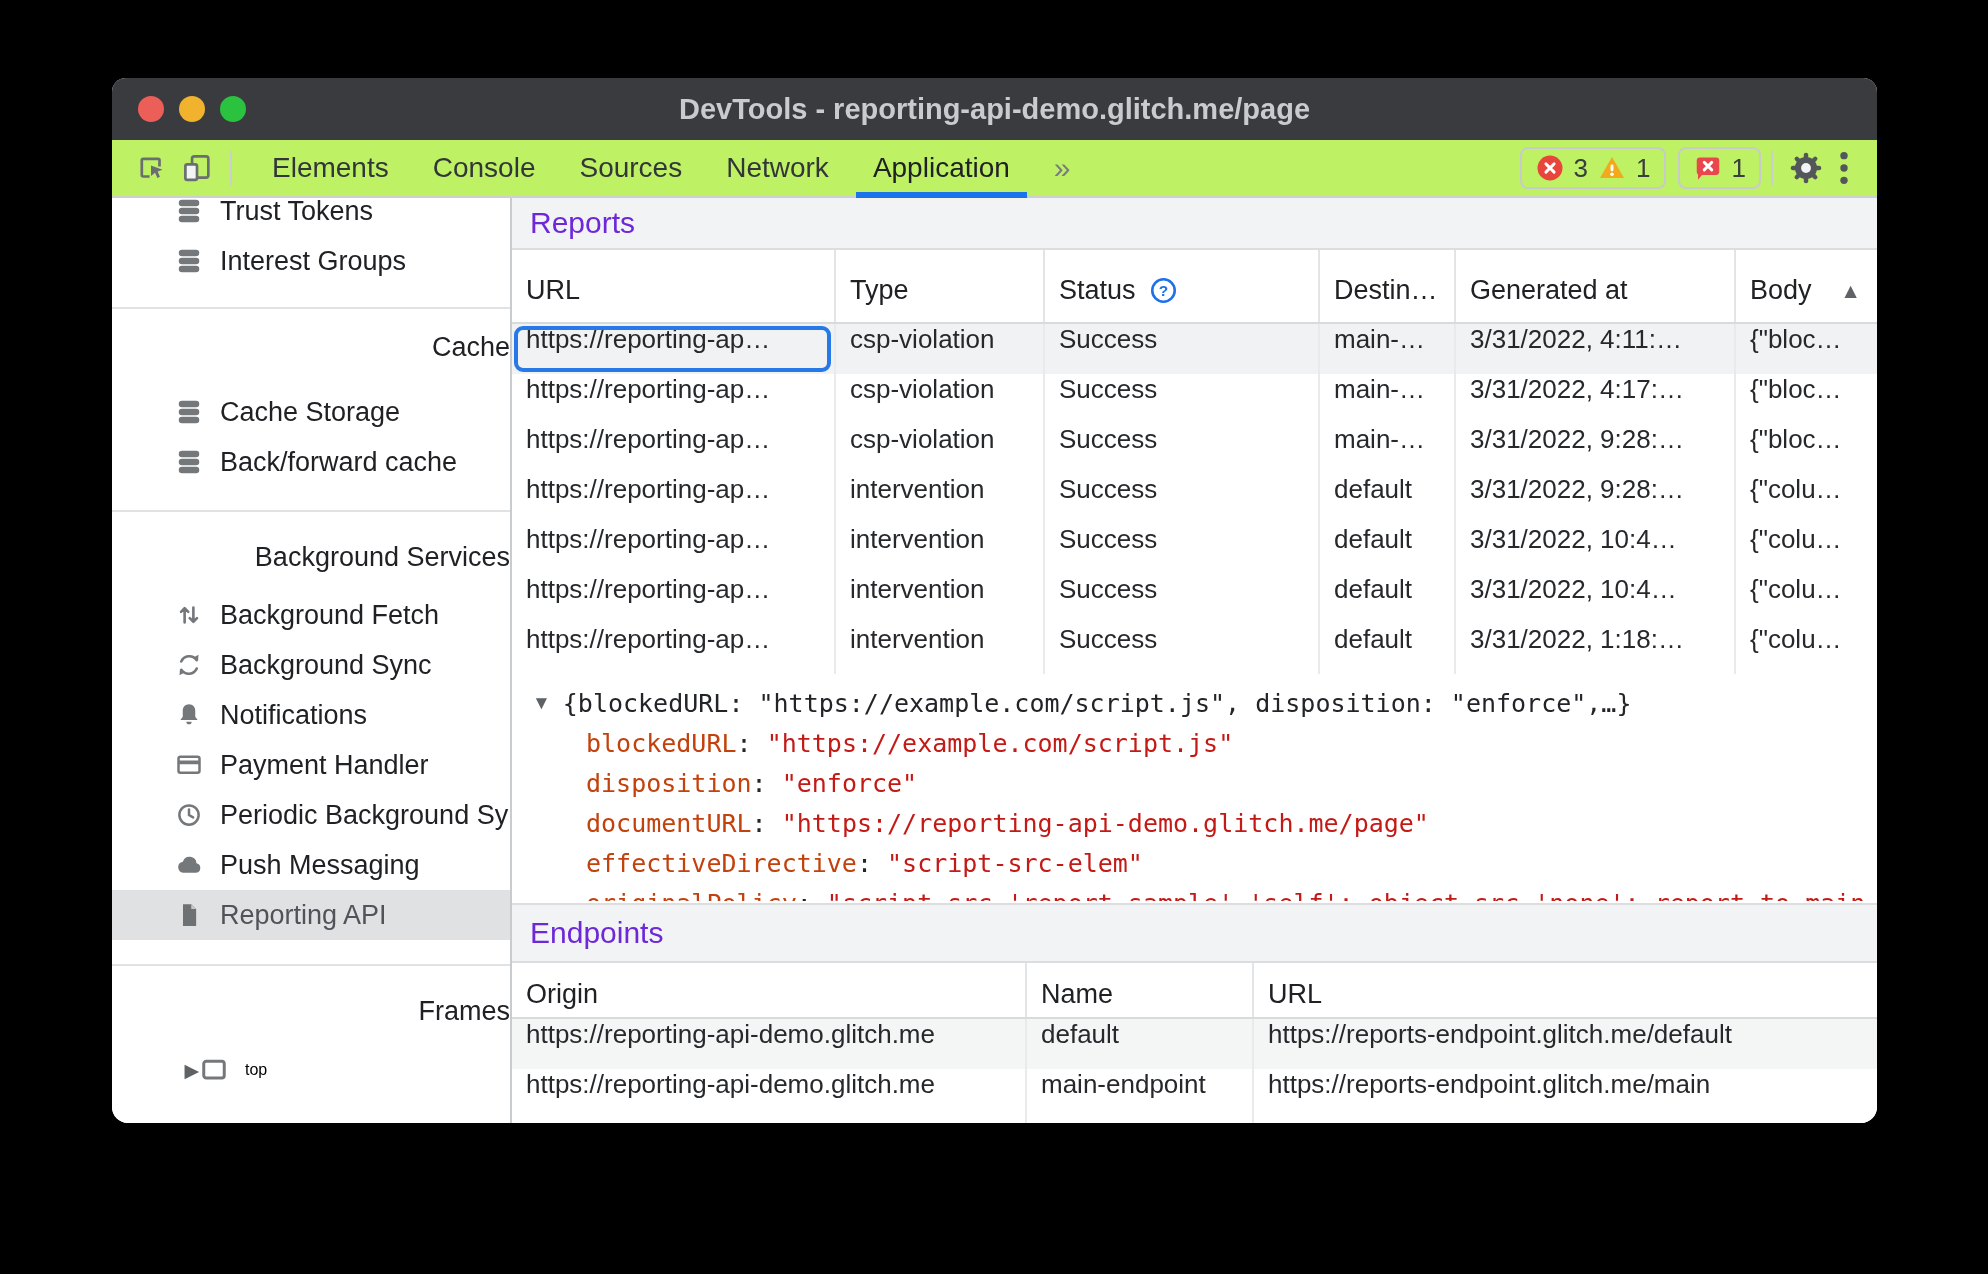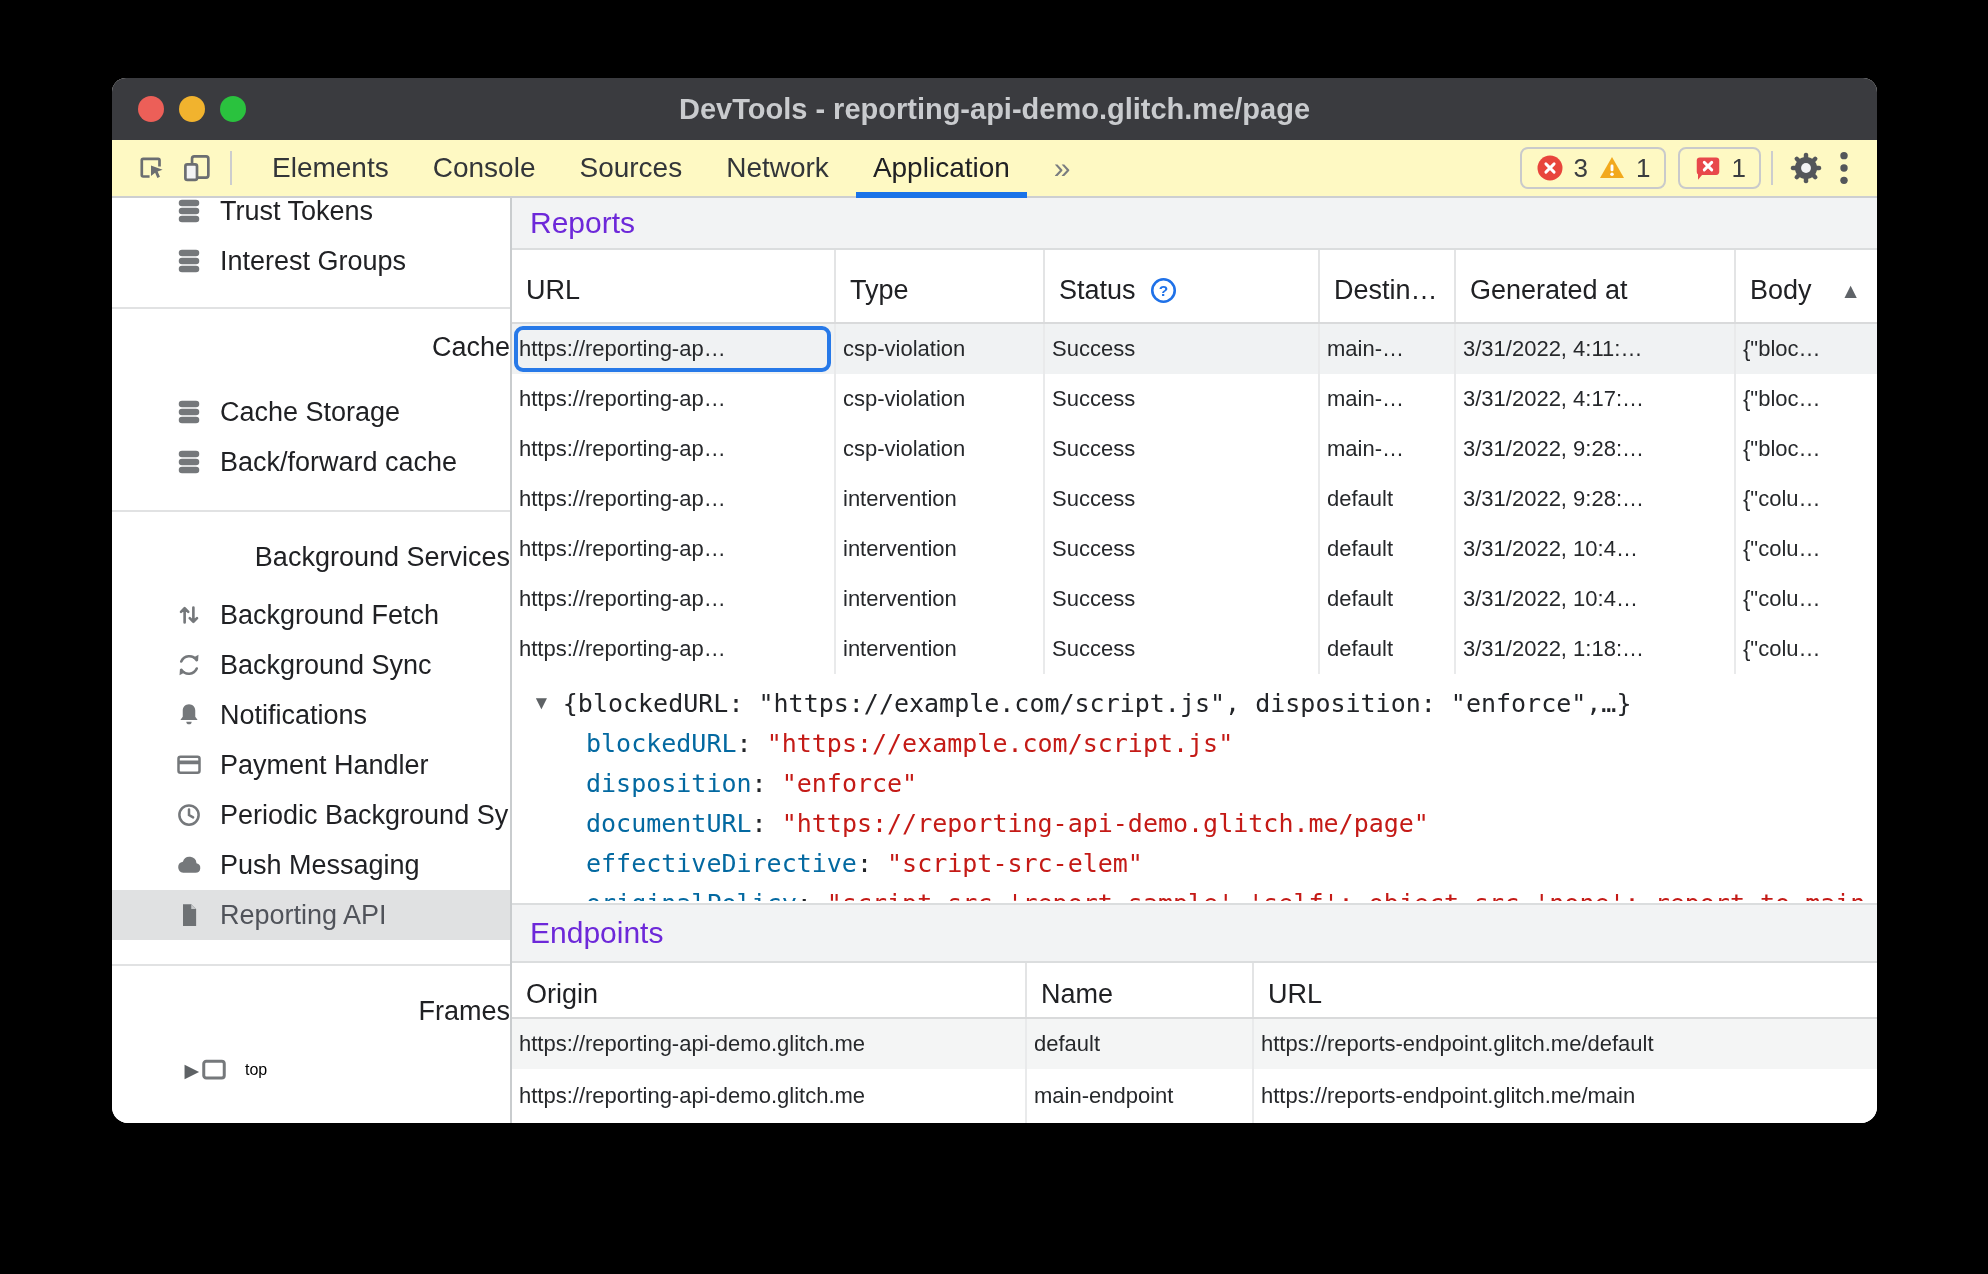--- a/index.html
+++ b/index.html
@@ -12,21 +12,21 @@
   
   .titlebar { height:62px; background:#3A3B3F; display:flex; align-items:center; justify-content:center; position:relative; }
   .lights { position:absolute; left:26px; top:0; height:62px; display:flex; align-items:center; gap:15px; }
   .light { width:26px; height:26px; border-radius:50%; }
   .light.red { background:#EC5F58; }
   .light.yellow { background:#F1B32E; }
   .light.green { background:#2AC23E; }
   .win-title { color:#C9CBCE; font-size:29px; font-weight:bold; }
 
   
-  .toolbar { height:58px; background:#fef9c3; border-bottom:2px solid #CDCFD1; display:flex; align-items:center; padding:0 18px 0 16px; }
+  .toolbar { height:58px; background:#bef264; border-bottom:2px solid #CDCFD1; display:flex; align-items:center; padding:0 18px 0 16px; }
   .tbtn { width:46px; height:46px; display:flex; align-items:center; justify-content:center; }
   .vsep { width:2px; height:34px; background:#CCCDCE; margin:0 10px; }
   .tabs { display:flex; height:100%; align-items:stretch; margin-left:8px; }
   .tab { display:flex; align-items:center; padding:0 22px; font-size:28px; color:#333639; position:relative; white-space:nowrap; }
   .tab.active { color:#202124; }
   .tab.active::after { content:""; position:absolute; left:5px; right:5px; bottom:-2px; height:6px; background:#1A73E8; }
   .tab.more { color:#7A7D80; font-size:30px; letter-spacing:-2px; }
   .tb-right { margin-left:auto; display:flex; align-items:center; }
   .pill { display:flex; align-items:center; gap:9px; height:42px; border:2px solid #C9CACB; border-radius:8px; padding:0 13px; margin-left:12px; }
   .pill .cnt { font-size:26px; color:#3A3D40; }
@@ -64,31 +64,31 @@
   .strip .strip-title { font-size:30px; color:#6d28d9; }
 
   .rgrid { display:grid; grid-template-columns:324px 209px 275px 136px 280px 1fr; }
   .rgrid-header { height:74px; border-bottom:2px solid #D9DADB; }
   .hcell { display:flex; align-items:center; padding:9px 10px 0 14px; font-size:27px; color:#202124; border-right:2px solid #E3E4E5; white-space:nowrap; overflow:hidden; }
   .hcell:last-child { border-right:none; justify-content:flex-start; }
   .hcell .sort { margin-left:auto; margin-right:6px; font-size:21px; color:#5F6368; }
   .help { margin-left:12px; display:flex; }
   .rrow { display:grid; grid-template-columns:324px 209px 275px 136px 280px 1fr; height:50px; }
   .rrow.selected { background:#F0F2F3; }
-  .bcell { display:flex; align-items:center; padding-left:7px; font-size:22px; color:#26282B; border-right:2px solid #E9EAEB; white-space:nowrap; overflow:hidden; position:relative; }
+  .bcell { display:flex; align-items:flex-start; padding-left:14px; font-size:26px; color:#26282B; border-right:2px solid #E9EAEB; white-space:nowrap; overflow:hidden; position:relative; }
   .bcell:last-child { border-right:none; }
   .focus-ring { position:absolute; left:2px; top:2px; right:3px; bottom:2px; border:4px solid #2779E8; border-radius:9px; pointer-events:none; }
 
   
   .json { height:229px; padding-top:10px; font-family:"DejaVu Sans Mono","Liberation Mono",monospace; font-size:25px; overflow:hidden; }
   .jline { height:40px; line-height:40px; white-space:nowrap; overflow:hidden; }
   .jpreview { padding-left:20px; color:#222428; }
   .jtri { display:inline-block; font-size:19px; color:#5E6265; margin-right:12px; transform:translateY(-3px); font-family:"Liberation Sans",sans-serif; }
   .jentry { padding-left:74px; }
-  .jkey { color:#0369a1; }
+  .jkey { color:#c2410c; }
   .jkey::after { content:": "; color:#222428; }
   .jval { color:#C41A16; }
   .jclip { height:17px; overflow:hidden; }
 
   
   .egrid { display:grid; grid-template-columns:515px 227px 1fr; }
   .egrid-header { height:56px; border-bottom:2px solid #D9DADB; }
   .erow { display:grid; grid-template-columns:515px 227px 1fr; height:50px; }
   .erow.striped { background:#F4F5F5; }
   .erow.fill { flex:1; height:auto; }

